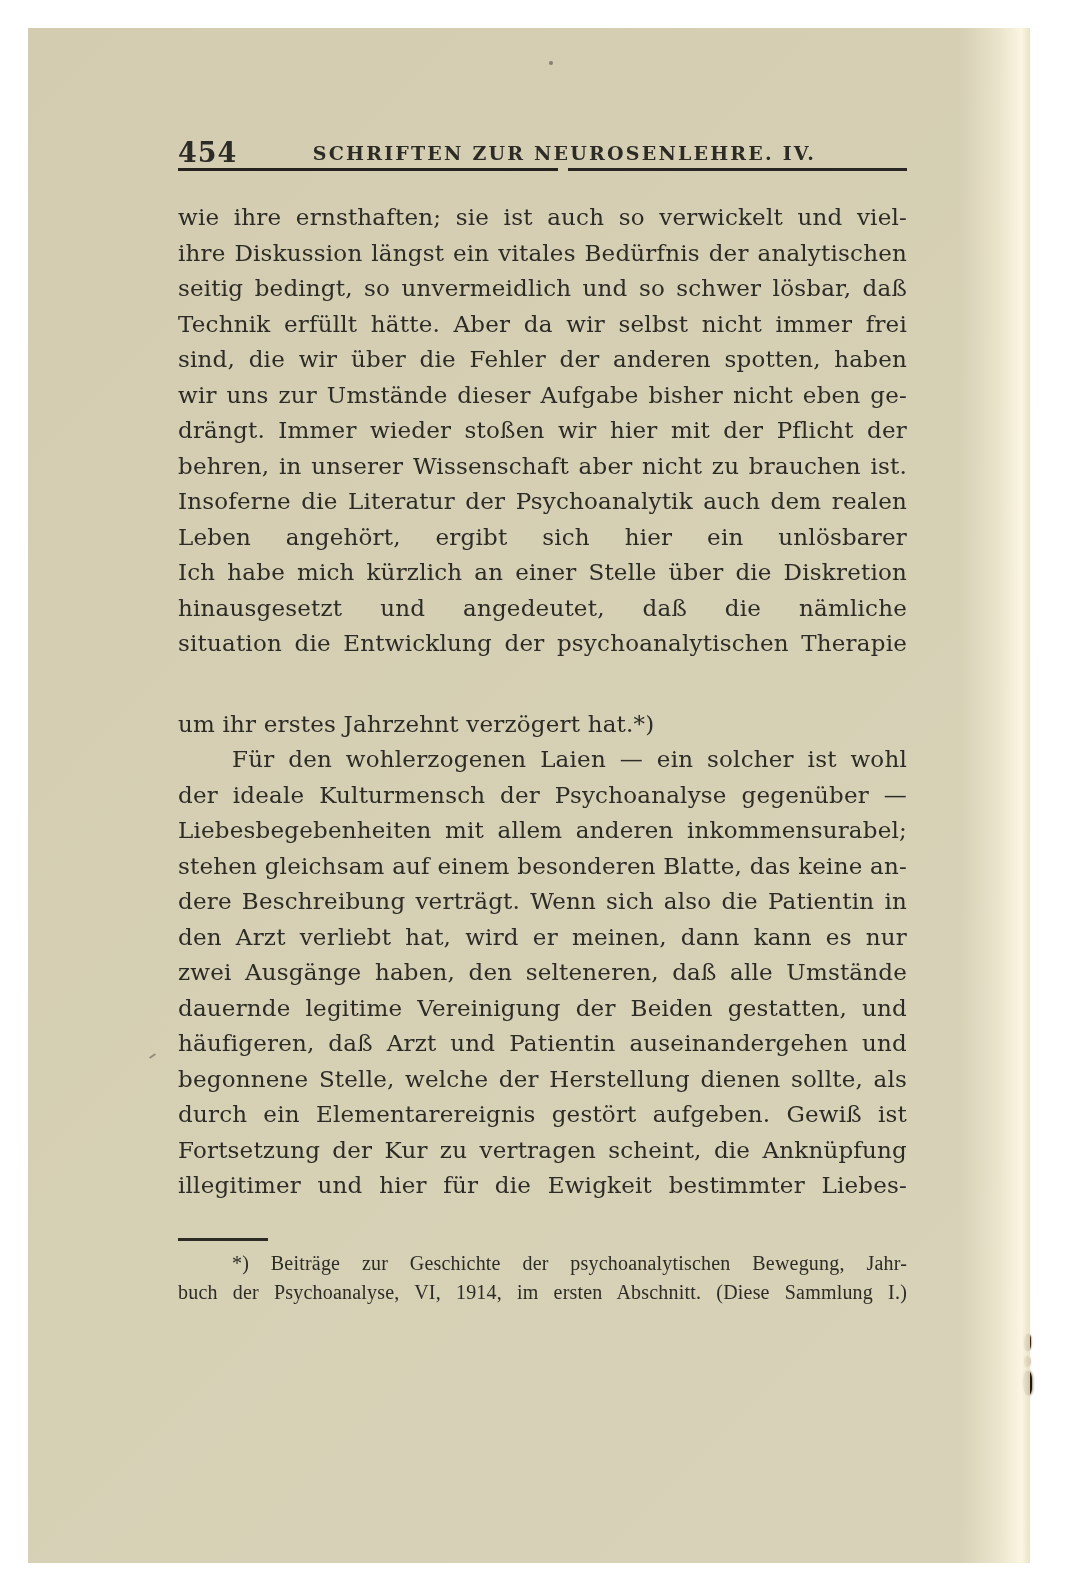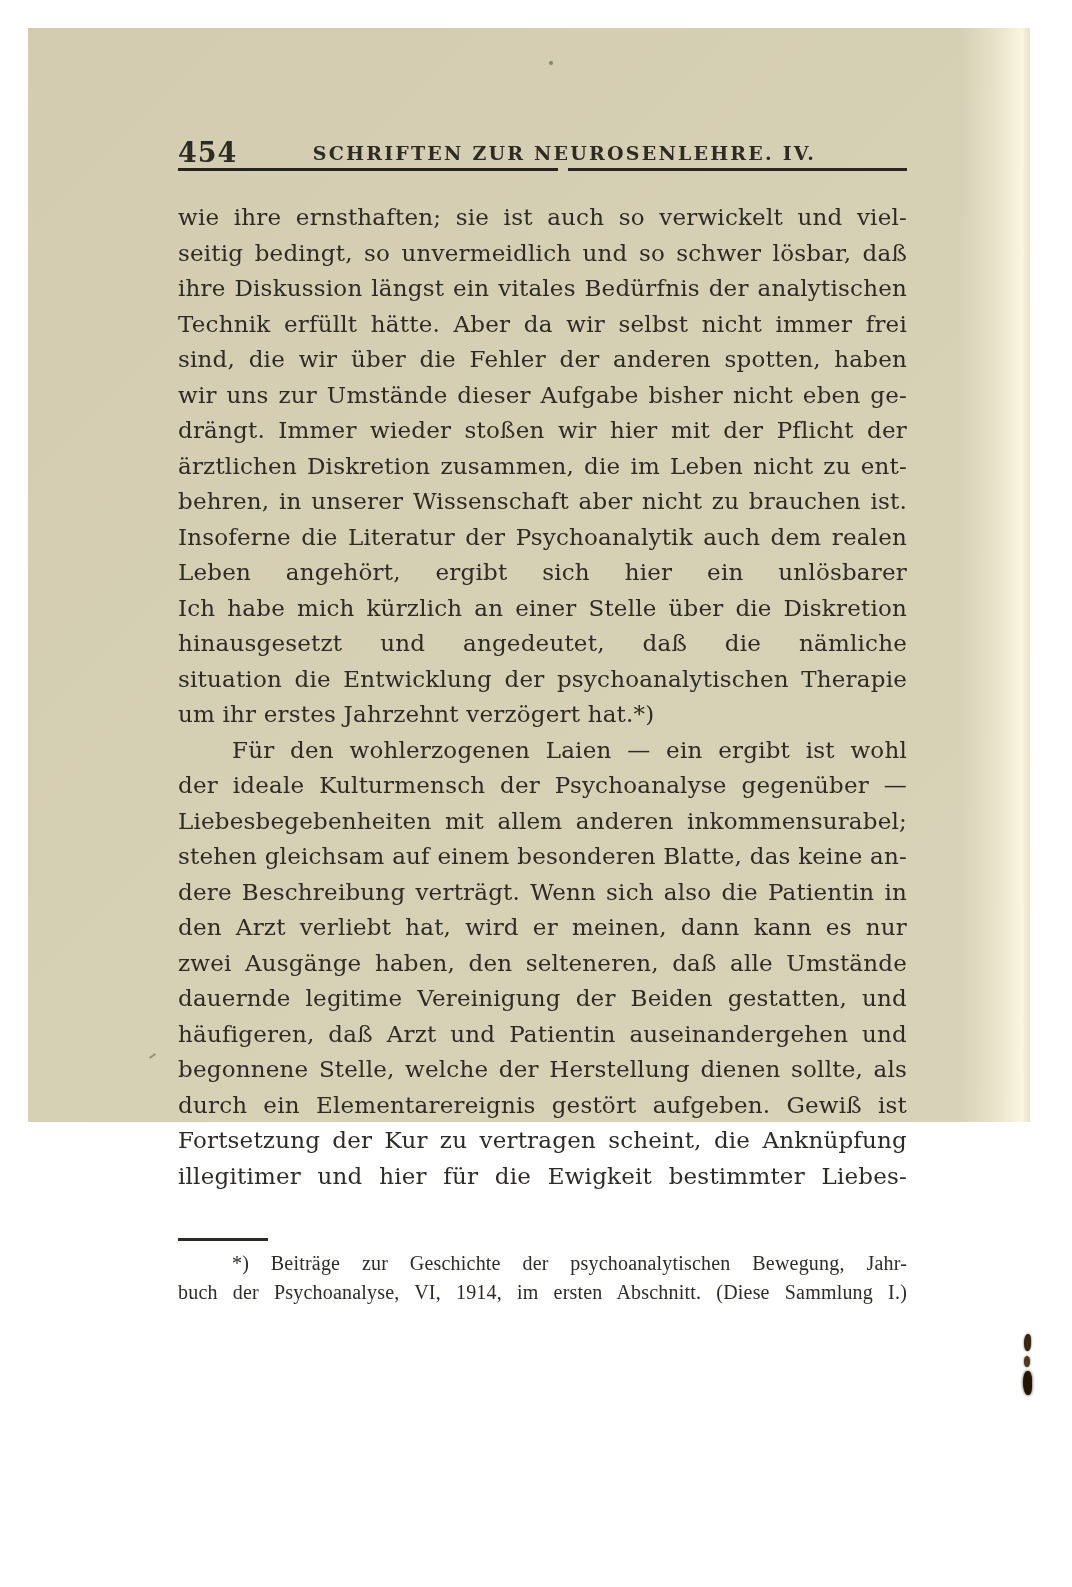--- a/index.html
+++ b/index.html
@@ -6,21 +6,21 @@
   html, body { background: #ffffff; }
   body {
     width: 1072px; height: 1587px;
     position: relative;
     font-family: "DejaVu Serif", serif;
     overflow: hidden;
   }
   .paper {
     position: absolute;
     left: 28px; top: 28px;
-    width: 1002px; height: 1094px;
+    width: 1002px; height: 1535px;
     background: linear-gradient(135deg, #d3ccb0 0%, #d6d0b5 55%, #d8d2b8 100%);
     color: #2d2b26;
   }
   
   .edge-sheen {
     position: absolute;
     top: 0; right: 0; bottom: 0;
     width: 70px;
     background: linear-gradient(90deg, rgba(248,241,220,0) 0%, rgba(250,244,222,0.55) 55%, rgba(253,248,228,0.95) 88%, rgba(238,229,202,0.85) 100%);
     pointer-events: none;
@@ -75,21 +75,21 @@
     overflow: hidden;
     text-align: justify;
   }
   .line::after {
     content: "";
     display: inline-block;
     width: 100%;
     height: 0;
     vertical-align: top;
   }
-  .line.noj { text-align: left; }
+  .line.noj { text-align: left; margin-top: 45px; }
   .line.noj::after { content: none; }
   .line.indent { padding-left: 54px; }
   .footnote-rule {
     position: absolute;
     left: 150px; top: 1210px;
     width: 90px; height: 3px;
     background: #2d2b26;
   }
   .footnote {
     position: absolute;
@@ -160,35 +160,34 @@
   <div class="header-row">
     <div class="page-number">454</div>
     <div class="running-title">SCHRIFTEN ZUR NEUROSENLEHRE. IV.</div>
   </div>
 
   <div class="rule-left"></div>
   <div class="rule-right"></div>
 
   <div class="body-text">
     <div class="line">wie ihre ernsthaften; sie ist auch so verwickelt und viel-</div>
+    <div class="line">ihre Diskussion längst ein vitales Bedürfnis der analytischen</div>
     <div class="line">seitig bedingt, so unvermeidlich und so schwer lösbar, daß</div>
-    <div class="line">ihre Diskussion längst ein vitales Bedürfnis der analytischen</div>
     <div class="line">Technik erfüllt hätte. Aber da wir selbst nicht immer frei</div>
     <div class="line">sind, die wir über die Fehler der anderen spotten, haben</div>
     <div class="line">wir uns zur Umstände dieser Aufgabe bisher nicht eben ge-</div>
     <div class="line">drängt. Immer wieder stoßen wir hier mit der Pflicht der</div>
-    <div class="line">ärztlichen Diskretion zusammen, die im Leben nicht zu ent-</div>
     <div class="line">behren, in unserer Wissenschaft aber nicht zu brauchen ist.</div>
     <div class="line">Insoferne die Literatur der Psychoanalytik auch dem realen</div>
     <div class="line">Leben angehört, ergibt sich hier ein unlösbarer Widerspruch.</div>
     <div class="line">Ich habe mich kürzlich an einer Stelle über die Diskretion</div>
     <div class="line">hinausgesetzt und angedeutet, daß die nämliche Übertragungs-</div>
     <div class="line">situation die Entwicklung der psychoanalytischen Therapie</div>
     <div class="line noj">um ihr erstes Jahrzehnt verzögert hat.*)</div>
-    <div class="line indent">Für den wohlerzogenen Laien — ein ergibt ist wohl</div>
+    <div class="line indent">Für den wohlerzogenen Laien — ein solcher ist wohl</div>
     <div class="line">der ideale Kulturmensch der Psychoanalyse gegenüber — sind</div>
     <div class="line">Liebesbegebenheiten mit allem anderen inkommensurabel; sie</div>
     <div class="line">stehen gleichsam auf einem besonderen Blatte, das keine an-</div>
     <div class="line">dere Beschreibung verträgt. Wenn sich also die Patientin in</div>
     <div class="line">den Arzt verliebt hat, wird er meinen, dann kann es nur</div>
     <div class="line">zwei Ausgänge haben, den selteneren, daß alle Umstände die</div>
     <div class="line">dauernde legitime Vereinigung der Beiden gestatten, und den</div>
     <div class="line">häufigeren, daß Arzt und Patientin auseinandergehen und die</div>
     <div class="line">begonnene Stelle, welche der Herstellung dienen sollte, als</div>
     <div class="line">durch ein Elementarereignis gestört aufgeben. Gewiß ist</div>

